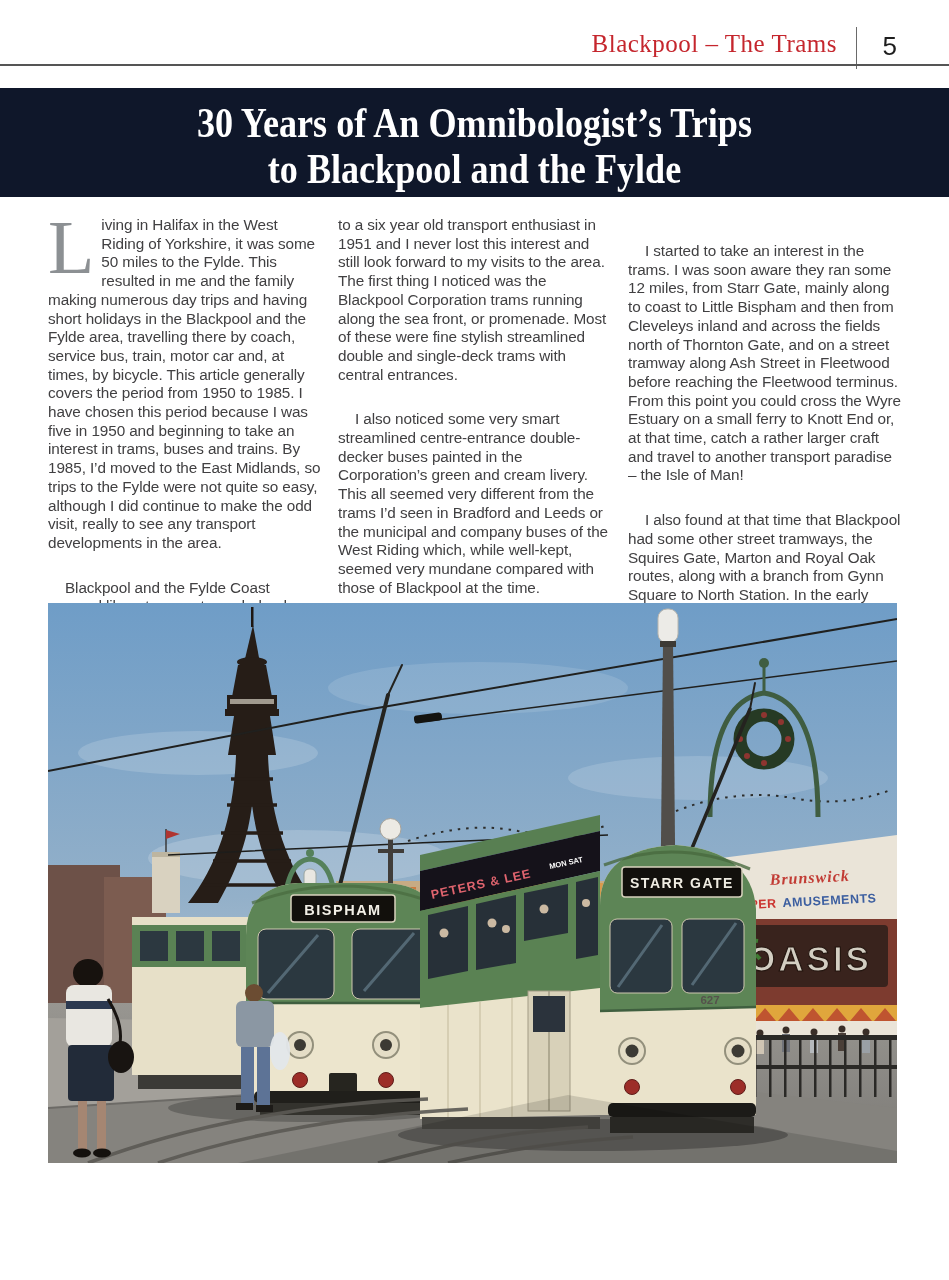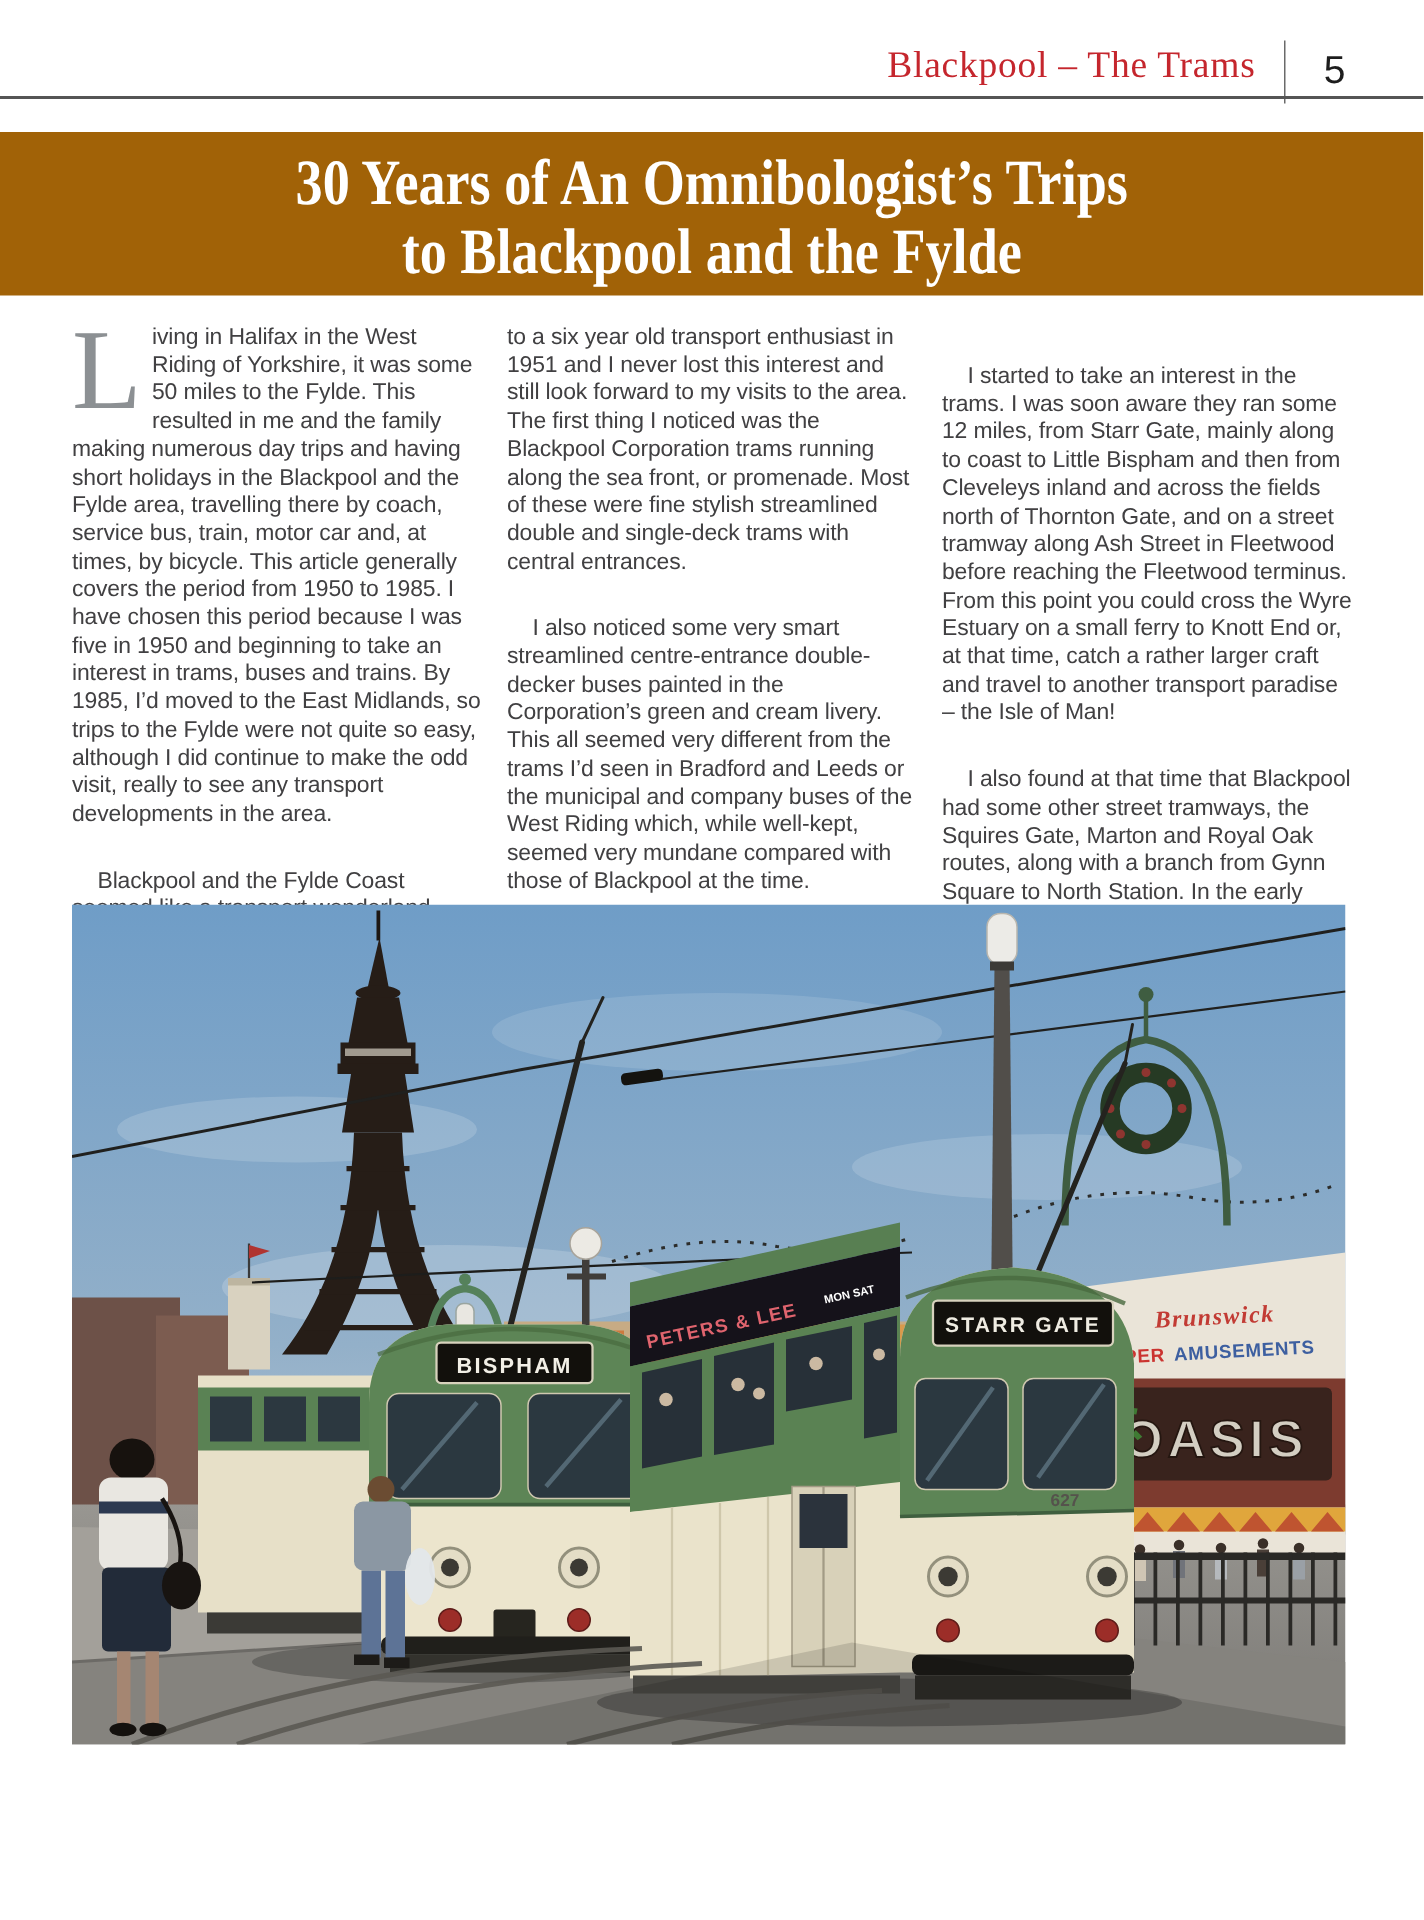--- a/index.html
+++ b/index.html
@@ -7,21 +7,21 @@
         font-family:"Liberation Sans",sans-serif;}
 
   
   .header-title{position:absolute;top:30px;right:112px;font-family:"Liberation Serif",serif;
         font-weight:400;font-size:25px;letter-spacing:.5px;color:#c5262d;white-space:nowrap;}
   .header-sep{position:absolute;top:27px;right:92px;width:1.5px;height:42px;background:#6a6a6a;}
   .header-page{position:absolute;top:31px;right:52px;font-size:26px;color:#1d1d1d;}
   .header-rule{position:absolute;top:64px;left:0;width:949px;height:1.5px;background:#555;}
 
   
-  .banner{position:absolute;top:88px;left:0;width:949px;height:109px;background:#a16207;}
+  .banner{position:absolute;top:88px;left:0;width:949px;height:109px;background:#0f172a;}
   .banner h1{margin:0;padding-top:12px;text-align:center;color:#ffffff;
         font-family:"Liberation Serif",serif;font-weight:700;font-size:43px;line-height:46px;}
   .banner h1 span{display:block;transform:scaleX(.84);}
 
   
   .columns{position:absolute;top:216px;left:48px;width:853px;display:flex;gap:17px;
         color:#414042;font-size:15.3px;line-height:18.7px;letter-spacing:-.1px;}
   .col{width:273px;}
   .col p{margin:0;}
   .col p.indent{text-indent:17px;margin-top:26px;}

